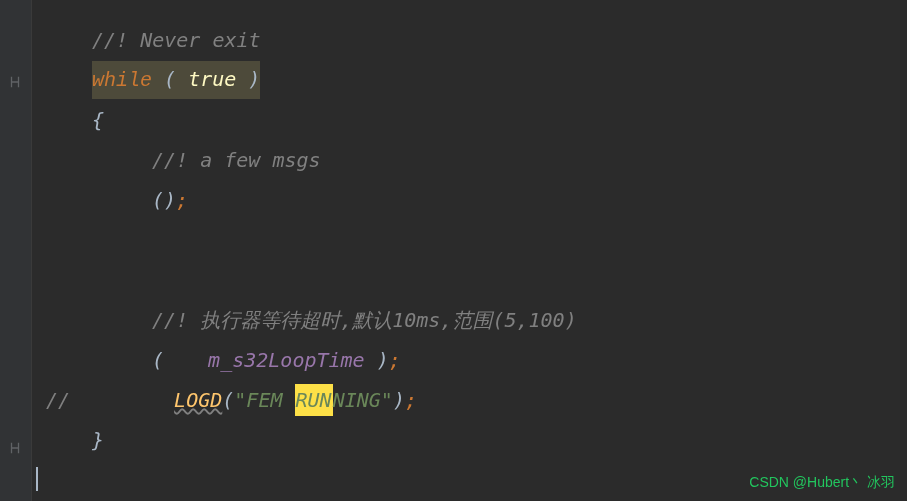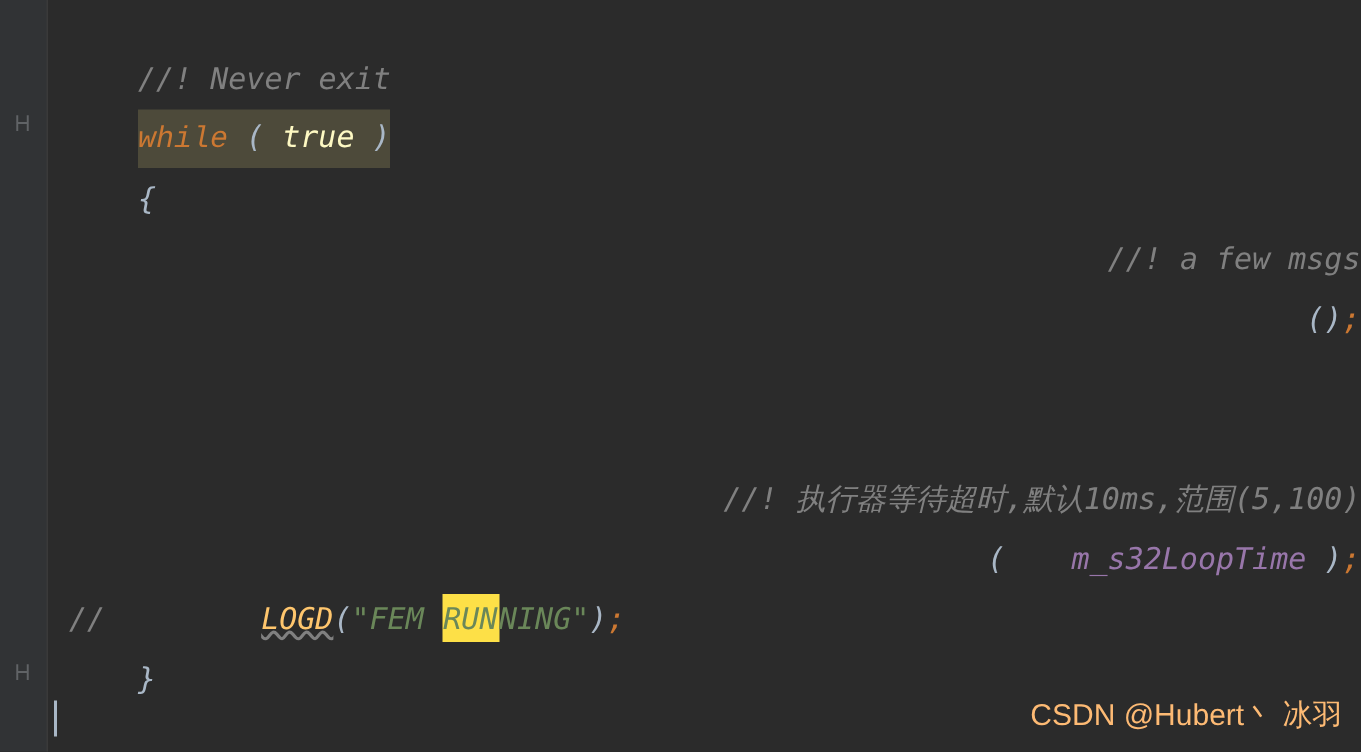--- a/index.html
+++ b/index.html
@@ -23,21 +23,21 @@
       height: 100%;
       background: #313335;
       border-right: 1px solid #3a3a3a;
     }
     .code-area {
       position: absolute;
       left: 32px;
       top: 0;
       right: 0;
       bottom: 0;
-      padding: 32px 0 0 60px;
+      padding: 20px 0 0 60px;
     }
     .line {
       height: 40px;
       display: flex;
       align-items: center;
       white-space: pre;
     }
     .comment { color: #808080; font-style: italic; }
     .keyword-while { color: #cc7832; font-style: italic; font-family: Liberation Mono, monospace; }
     .keyword-true { color: #fef9c3; font-style: italic; }
@@ -51,38 +51,38 @@
     .comment-slash { color: #808080; }
     .highlight-while {
       background: #4d4a3a;
       padding: 2px 0;
     }
     .highlight-run {
       background: #fde047;
       padding: 0 1px;
     }
     .indent1 { padding-left: 0; }
-    .indent2 { padding-left: 60px; justify-content: flex-end; }
+    .indent2 { padding-left: 60px; }
     .gutter-icon {
       position: absolute;
       left: 8px;
       width: 16px;
       height: 16px;
       color: #606366;
     }
     .fold-icon {
       width: 14px;
       height: 14px;
     }
     .watermark {
       position: absolute;
       bottom: 8px;
       right: 12px;
-      color: #fdba74;
-      font-size: 20px;
+      color: #22c55e;
+      font-size: 14px;
       font-family: sans-serif;
       font-style: normal;
     }
     .cursor-line {
       position: absolute;
       bottom: 10px;
       left: 36px;
       width: 2px;
       height: 24px;
       background: #a9b7c6;

